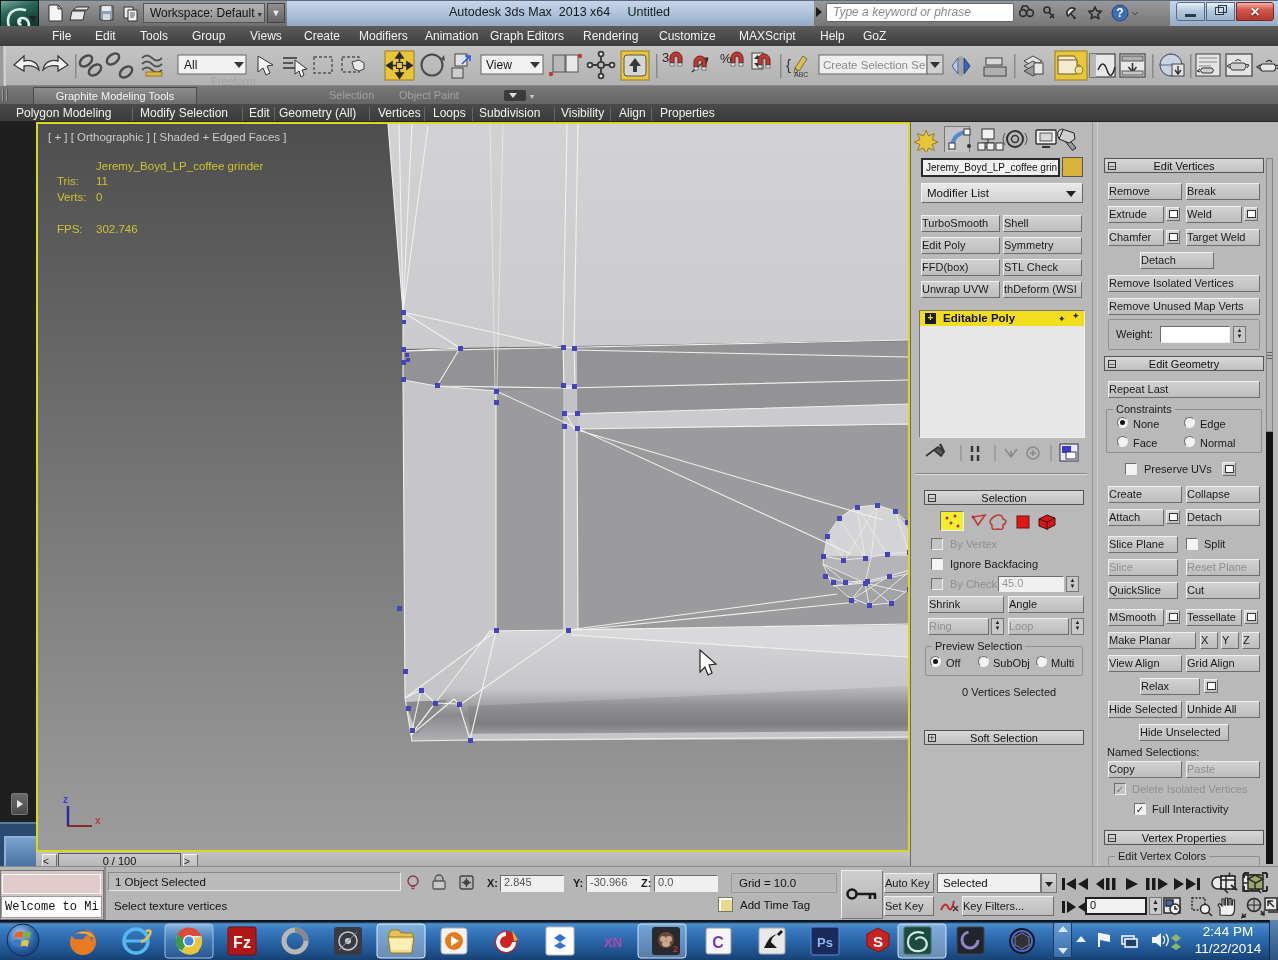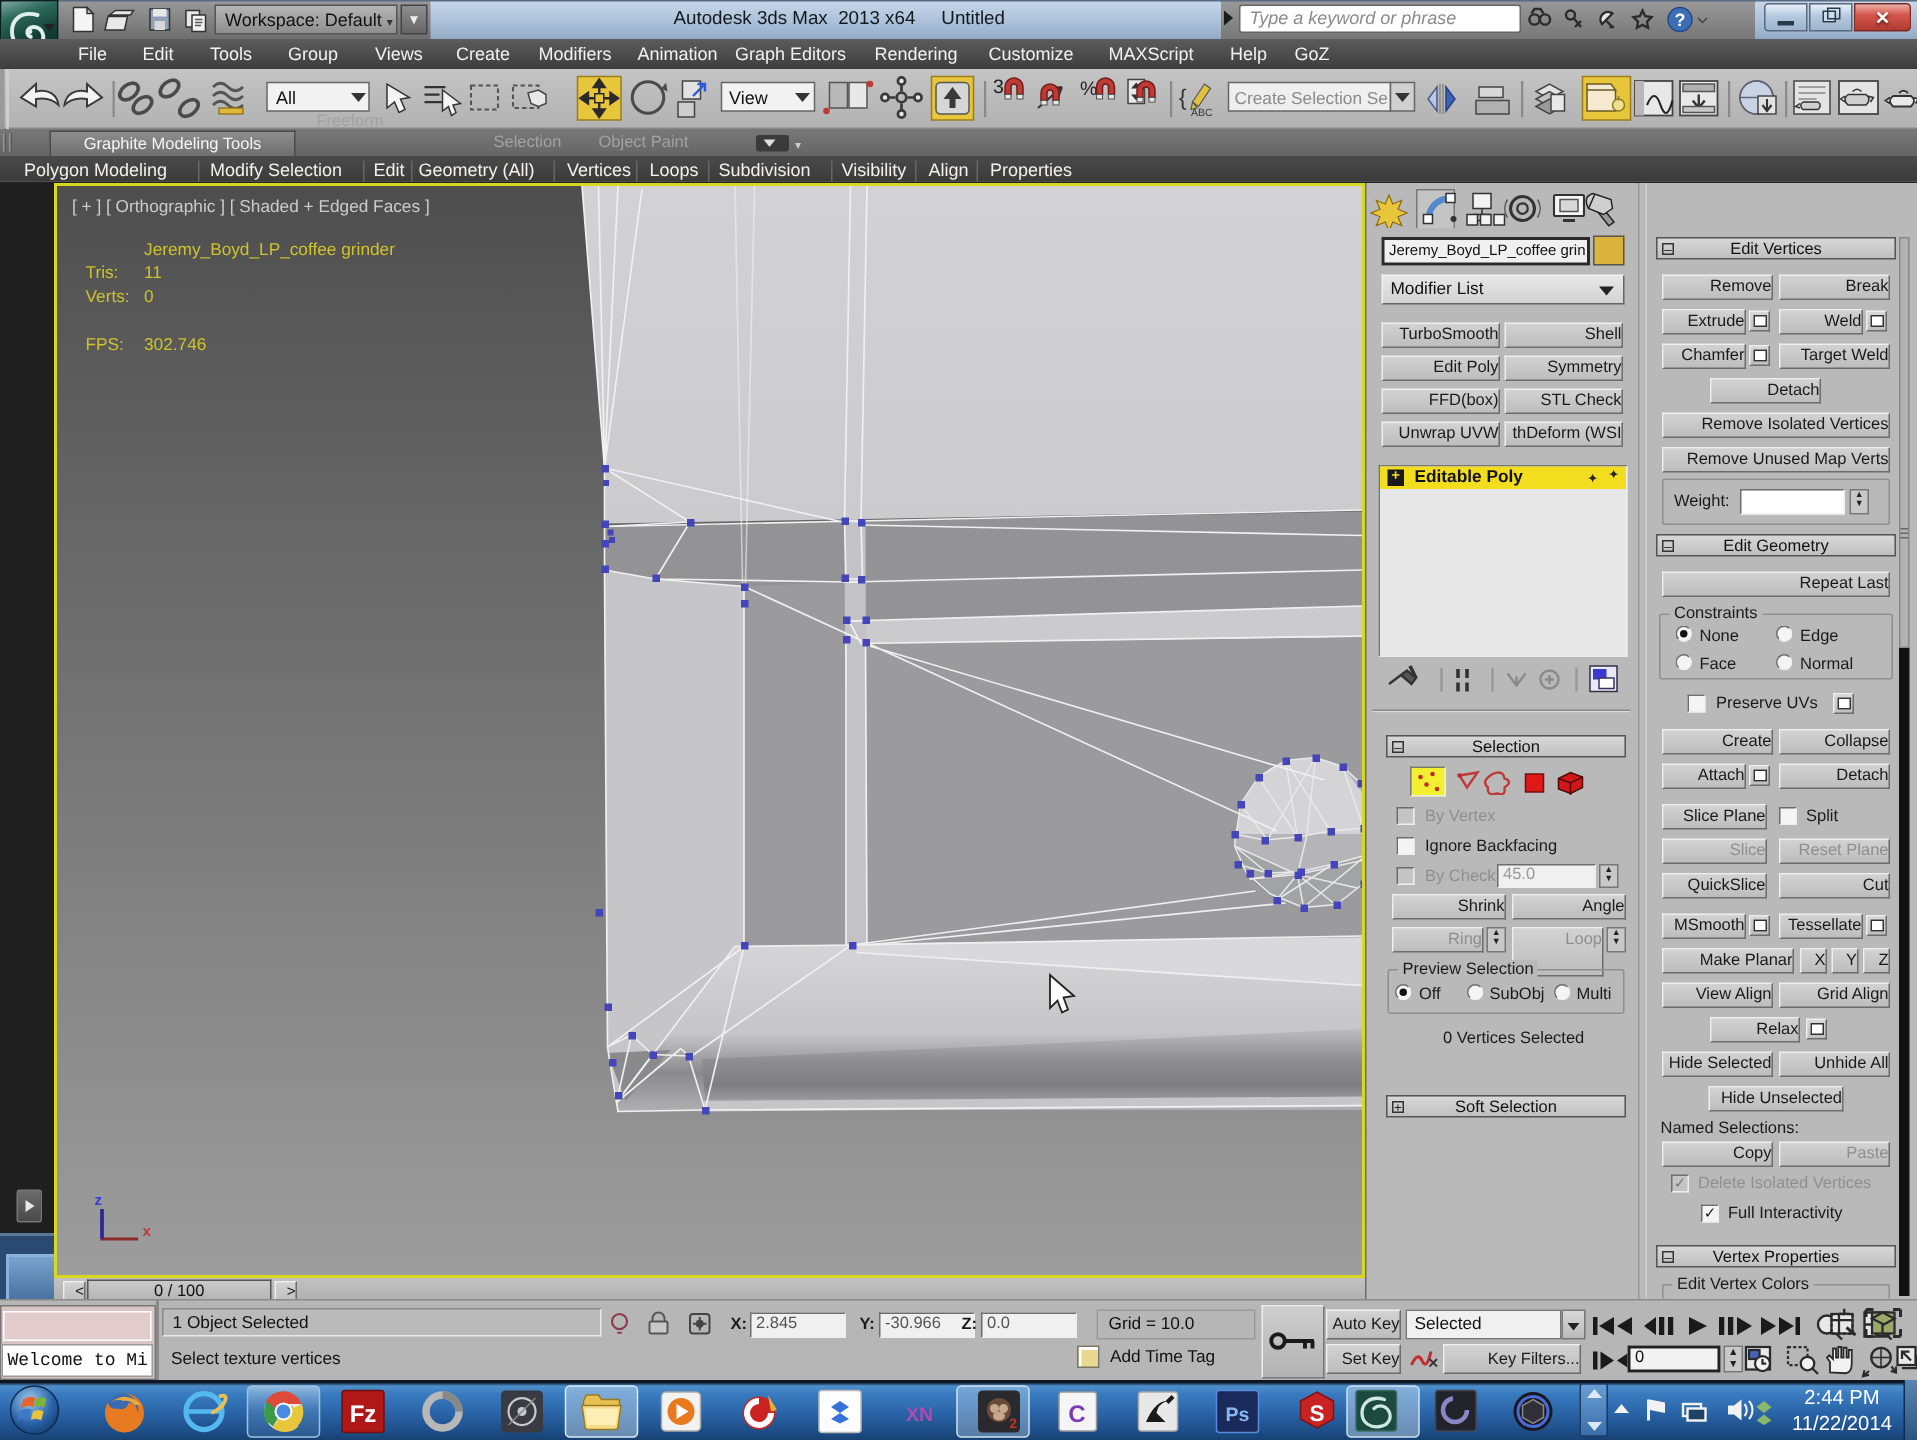--- a/index.html
+++ b/index.html
@@ -1,17 +1,17 @@
 <!DOCTYPE html>
 <html><head><meta charset="utf-8">
 <style>
 *{margin:0;padding:0;box-sizing:border-box}
 body{width:1278px;height:960px;position:relative;font-family:"Liberation Sans",sans-serif;overflow:hidden;background:#b9b9b9}
 .a{position:absolute}
-.b{position:absolute;background:linear-gradient(#d2d2d2,#bdbdbd);border:1px solid;border-color:#efefed #6d6d6d #6d6d6d #efefed;font-size:11px;text-align:right;color:#1a1a1a;line-height:15px}
+.b{position:absolute;background:linear-gradient(#d2d2d2,#bdbdbd);border:1px solid;border-color:#efefed #6d6d6d #6d6d6d #efefed;font-size:11px;text-align:left;color:#1a1a1a;line-height:15px}
 .b.dis{color:#8f8f8f}
 .rh{position:absolute;background:linear-gradient(#d8d8d8,#c0c0c0);border:1px solid #555;font-size:11px;text-align:center;color:#111;line-height:14px}
 .rh .m{position:absolute;left:3px;top:3px;width:8px;height:8px;font-size:9px;line-height:7px;text-align:center;color:#222}
 .gb{position:absolute;border:1px solid #8f8f8f;border-radius:2px}
 .gb .gl{position:absolute;top:-7px;left:6px;background:#b9b9b9;padding:0 3px;font-size:11px;color:#1a1a1a}
 .ck{position:absolute;width:12px;height:12px;background:#f4f4f4;border:1px solid;border-color:#6d6d6d #efefed #efefed #6d6d6d}
 .ck.dis{background:#c4c4c4}
 .rd{position:absolute;width:11px;height:11px;border-radius:50%;background:#f4f4f4;border:1px solid;border-color:#6d6d6d #efefed #efefed #6d6d6d}
 .rd.on:after{content:"";position:absolute;left:2px;top:2px;width:5px;height:5px;border-radius:50%;background:#111}
 .lb{position:absolute;font-size:11px;color:#1a1a1a;white-space:nowrap}
@@ -554,21 +554,21 @@
 </svg>
 <div class="ck dis" style="left:931px;top:538px"></div><div class="lb dis" style="left:950px;top:538px">By Vertex</div>
 <div class="ck" style="left:931px;top:558px"></div><div class="lb" style="left:950px;top:558px">Ignore Backfacing</div>
 <div class="ck dis" style="left:931px;top:578px"></div><div class="lb dis" style="left:950px;top:578px">By Check:</div>
 <div class="fld" style="left:998px;top:576px;width:66px;height:16px;color:#999">45.0</div>
 <div class="sp" style="left:1066px;top:576px;height:16px">▲<br>▼</div>
 <div class="b" style="left:928px;top:596px;width:76px;height:17px">Shrink</div>
 <div class="b" style="left:1008px;top:596px;width:76px;height:17px">Angle</div>
 <div class="b dis" style="left:928px;top:618px;width:61px;height:17px">Ring</div>
 <div class="sp" style="left:991px;top:618px;height:17px">▲<br>▼</div>
-<div class="b dis" style="left:1008px;top:618px;width:61px;height:33px">Loop</div>
+<div class="b dis" style="left:1008px;top:618px;width:61px;height:17px">Loop</div>
 <div class="sp" style="left:1071px;top:618px;height:17px">▲<br>▼</div>
 <div class="gb" style="left:925px;top:646px;width:158px;height:30px">
     <span class="gl">Preview Selection</span>
   </div>
 <div class="rd on" style="left:930px;top:656px"></div><div class="lb" style="left:946px;top:657px">Off</div>
 <div class="rd" style="left:978px;top:656px"></div><div class="lb" style="left:993px;top:657px">SubObj</div>
 <div class="rd" style="left:1036px;top:656px"></div><div class="lb" style="left:1051px;top:657px">Multi</div>
 <div class="lb" style="left:962px;top:686px">0 Vertices Selected</div>
 <div class="rh" style="left:924px;top:730px;width:160px;height:15px"><span class="m" style="border:1px solid #333">+</span>Soft Selection</div>
 

